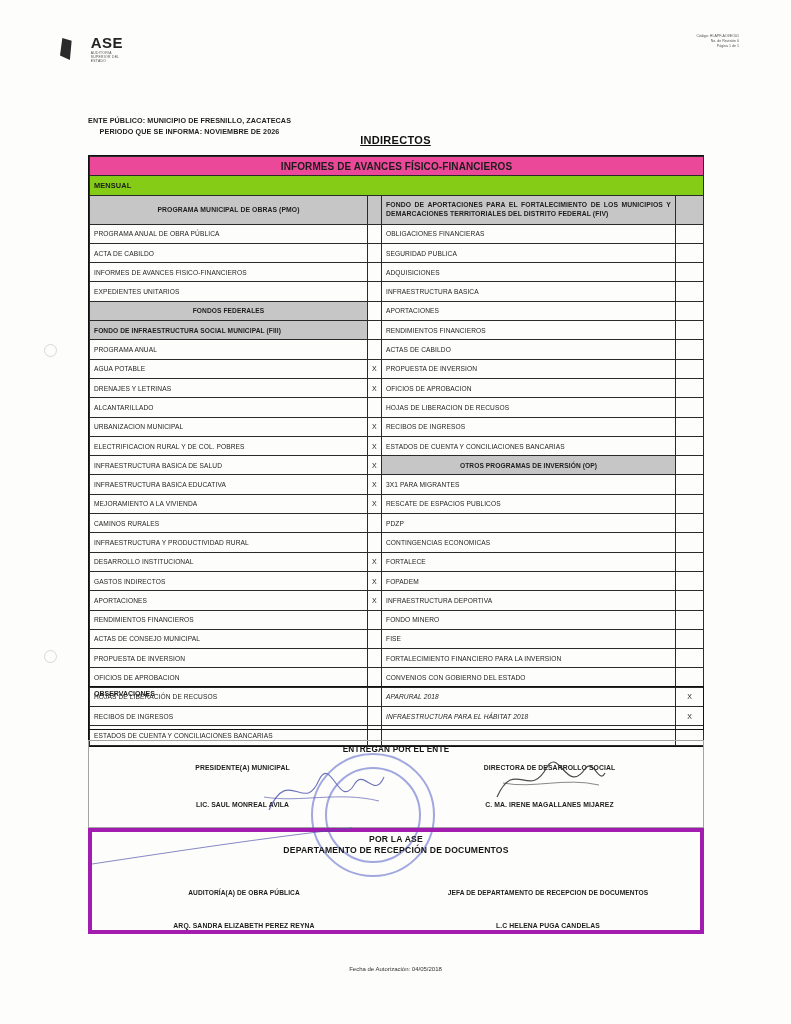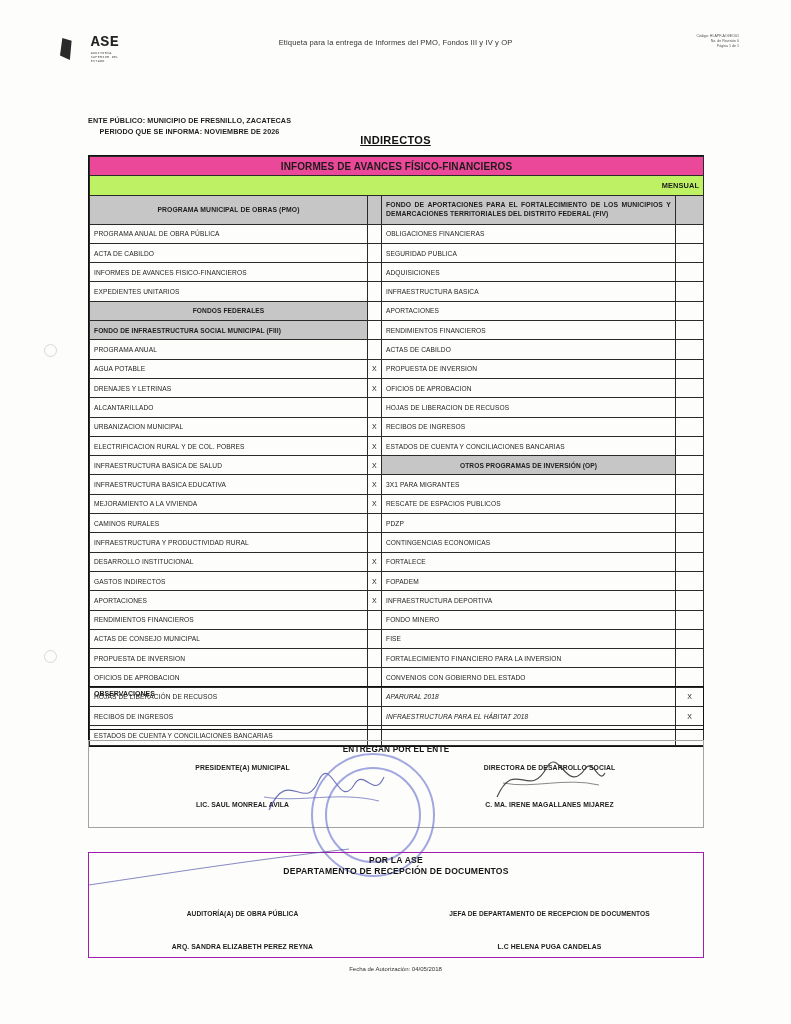--- a/index.html
+++ b/index.html
@@ -30,21 +30,20 @@
   }
   .logo {
     position: absolute;
     left: 60px;
     top: 4px;
     width: 70px;
     height: 30px;
     display: flex;
     align-items: center;
     gap: 19px;
-    font-family: Liberation Mono, monospace;
   }
   .logo-mark {
     width: 20px;
     height: 22px;
     background: #2b2b2b;
     clip-path: polygon(20% 0%, 100% 12%, 85% 100%, 0% 80%);
     position: relative;
   }
   .logo-text {
     font-size: 15px;
@@ -136,22 +135,22 @@
 
   .title-row td {
     background: #ec4899;
     text-align: center;
     font-weight: bold;
     font-size: 10px;
     height: 17px;
     letter-spacing: .2px;
   }
   .sub-row td {
-    background: #bef264;
-    text-align: right;
+    background: #84cc16;
+    text-align: left;
     font-weight: bold;
     font-size: 7.4px;
     height: 14px;
     margin-top: 24px;
   }
   .shade-head td {
     background: #c6c6c6;
     text-align: center;
     font-weight: bold;
     font-size: 6.8px;
@@ -200,23 +199,22 @@
     height: 88px;
     border: 1px solid #a3a3a3;
     box-sizing: border-box;
   }
   .sig2 {
     position: absolute;
     left: 88px;
     top: 828px;
     width: 616px;
     height: 106px;
-    border: 1px solid #a21caf;
+    border: 4px solid #a21caf;
     box-sizing: border-box;
-    margin-top: 24px;
   }
   .sig-title {
     text-align: center;
     font-size: 8.2px;
     font-weight: bold;
     margin-top: 4px;
     color: #151515;
     letter-spacing: .2px;
   }
   .sig-title2 {
@@ -290,21 +288,20 @@
   <div class="hole" style="left:44px; top:650px;"></div>
 
   <div class="header">
     <div class="logo">
       <div class="logo-mark"></div>
       <div>
         <div class="logo-text">ASE</div>
         <span class="logo-sub">AUDITORÍA SUPERIOR DEL ESTADO</span>
       </div>
     </div>
-    <div class="header-title">Etiqueta para la entrega de Informes del PMO, Fondos III y IV y OP</div>
     <div class="header-code">
       <span>Código: HLAPF-AOI/EO01</span>
       <span>No. de Revisión 0</span>
       <span>Página 1 de 1</span>
     </div>
   </div>
 
   <div class="ente">
     <div>ENTE PÚBLICO: MUNICIPIO DE FRESNILLO, ZACATECAS</div>
     <div>PERIODO QUE SE INFORMA: NOVIEMBRE DE 2026</div>

